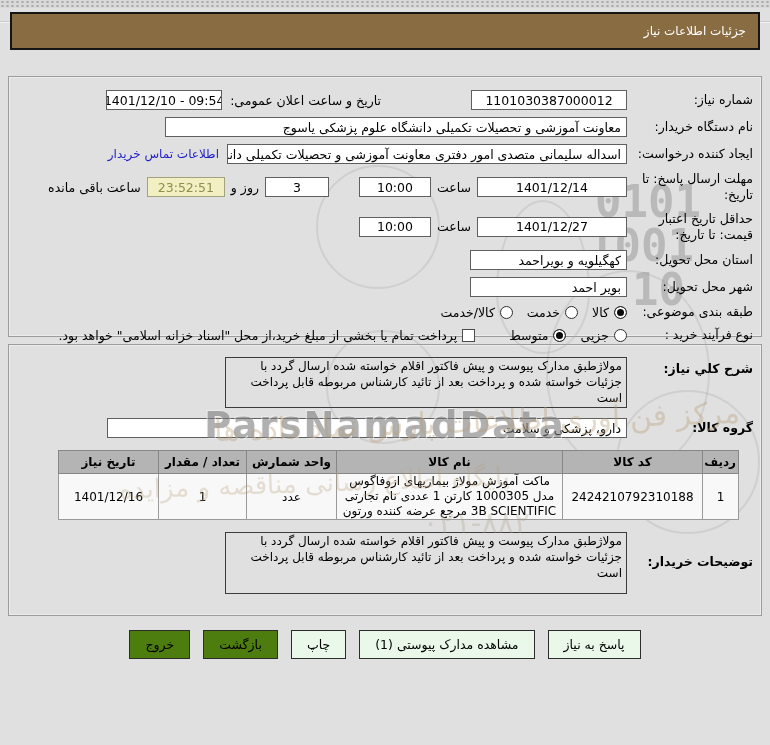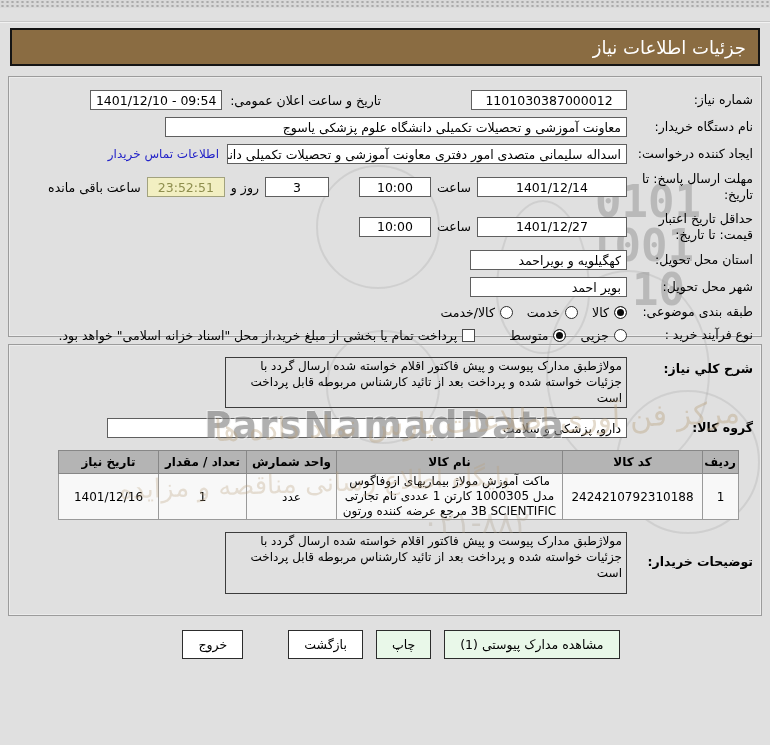--- a/index.html
+++ b/index.html
@@ -5,36 +5,36 @@
   html,body{margin:0;padding:0;}
   body{
     width:770px;height:745px;position:relative;overflow:hidden;
     background:#e0e0e0;color:#000;direction:rtl;
     font-family:"DejaVu Sans", sans-serif;font-size:12.5px;
   }
   
   .top-texture{position:absolute;top:0;left:0;right:0;height:8px;background:#d9d9d9;
     background-image:radial-gradient(circle,#ababab 1px,transparent 1.3px);background-size:5px 4px;}
   .top-line{position:absolute;top:21px;left:0;right:0;border-top:1px solid #c9c9c9;border-bottom:1px solid #f2f2f2;}
-  .titlebar{position:absolute;top:28px;left:10px;right:10px;height:34px;background:#8a6c42;
-    border:2px solid #151515;color:#fff;display:flex;align-items:center;padding:0 12px;font-size:18px;}
+  .titlebar{position:absolute;top:12px;left:10px;right:10px;height:34px;background:#8a6c42;
+    border:2px solid #151515;color:#fff;display:flex;align-items:center;padding:0 12px;font-size:12px;}
   
   .panel{position:absolute;left:8px;right:8px;border:1px solid #9c9c9c;box-shadow:inset 0 0 0 1px #ececec;box-sizing:border-box;}
   .panel1{top:76px;height:261px;padding:13px 8px 0 6px;}
   .panel2{top:344px;height:272px;padding:12px 8px 0 6px;}
   .panel .row, .panel .drow{position:relative;z-index:2;}
   .row{display:flex;align-items:center;margin-bottom:7px;}
   .lbl{width:126px;flex:none;line-height:1.3;}
   .slbl{flex:none;}
   .blbl{font-weight:bold;}
   .inp{background:#fff;border:1px solid #5f5f5f;height:20px;box-sizing:border-box;display:flex;align-items:center;
        overflow:hidden;white-space:nowrap;position:relative;z-index:2;}
   .inp.c{justify-content:center;direction:ltr;}
   .inp.r{padding:0 5px;justify-content:flex-start;}
-  .w156{width:156px}.w132{width:132px}.w150{width:150px}.w72{width:72px}.w64{width:64px}
+  .w156{width:156px}.w132{width:116px}.w150{width:150px}.w72{width:72px}.w64{width:64px}
   .w400{width:400px}.w462{width:462px}.w458{width:520px}.w157{width:157px}
   .mr6{margin-right:6px}.mr8{margin-right:8px}.mr14{margin-right:14px}
   .mr30{margin-right:30px}.mr34{margin-right:34px}.mr90{margin-right:90px}
   .cd{width:78px;height:20px;box-sizing:border-box;background:#f2efc2;border:1px solid #a2a27e;color:#8e8e4e;
       display:flex;align-items:center;justify-content:center;direction:ltr;position:relative;z-index:2;}
   .link{color:#2222c8;font-size:12px;cursor:pointer;position:relative;z-index:2;}
   .radio{width:13px;height:13px;border:1px solid #2e2e2e;border-radius:50%;background:#fff;flex:none;box-sizing:border-box;}
   .radio.sel{background:#0a0a0a;box-shadow:inset 0 0 0 2px #fff;}
   .chk{width:13px;height:13px;border:1px solid #4a4a4a;background:#fff;flex:none;box-sizing:border-box;}
   .optlbl{margin-right:5px;}
@@ -48,21 +48,21 @@
   table.goods th{background:#b4b4b4;border:1px solid #878787;font-weight:bold;font-size:12px;height:22px;padding:0 2px;}
   table.goods td{background:#f8f8f8;border:1px solid #9a9a9a;text-align:center;font-size:12px;height:38px;padding:0 2px;}
   td.namecell{text-align:right;font-size:11.5px;line-height:1.25;padding:2px 4px;}
   td.codecell{direction:ltr;margin-top:24px;}
   .c-rowno{width:36px}.c-code{width:140px}.c-name{width:226px}.c-unit{width:90px}.c-qty{width:88px}.c-date{width:100px}
   
   .btnrow{position:absolute;top:630px;left:0;right:0;display:flex;justify-content:center;align-items:center;gap:13px;}
   .btn{height:29px;box-sizing:border-box;border:1px solid #2c2c2c;display:flex;align-items:center;justify-content:center;
        padding:0 15px;font-size:12.5px;cursor:pointer;}
   .btn.green{background:#e9f8e9;}
-  .btn.pink{background:#ffffff;margin-left:32px;}
+  .btn.pink{background:#4d7c0f;}
   
   .wm-under{position:absolute;inset:0;z-index:1;pointer-events:none;}
   .wm-over{position:absolute;inset:0;z-index:5;pointer-events:none;}
   .wm-circle{position:absolute;border:2px solid #a8a8a8;border-radius:50%;opacity:.3;}
   .wm-digit{position:absolute;font-family:"DejaVu Sans Mono",monospace;font-weight:bold;font-size:44px;color:#9b9b9b;opacity:.55;direction:ltr;}
   .wm-brand{position:absolute;top:388px;left:0;right:0;text-align:center;font-weight:bold;font-size:37px;color:#7d7d7d;opacity:.6;
     letter-spacing:2px;text-shadow:1px 1px 0 #f4f4f4,-1px -1px 0 #f4f4f4;margin-top:16px;}
   .wm-fa1{position:absolute;top:404px;right:30px;font-size:30px;color:#b89f7a;opacity:.38;white-space:nowrap;transform:rotate(-2deg);}
   .wm-fa2{position:absolute;top:468px;right:260px;font-size:26px;color:#b89f7a;opacity:.3;white-space:nowrap;transform:rotate(-2deg);}
   .wm-fa3{position:absolute;top:505px;right:240px;font-size:30px;color:#a89a84;opacity:.28;white-space:nowrap;direction:ltr;}
@@ -210,17 +210,18 @@
 </div>
 
 <div class="wm-over">
   <div class="wm-brand">ParsNamadData</div>
   <div class="wm-fa1">مرکز فن آوری اطلاعات پارس نماد داده ها</div>
   <div class="wm-fa2">پایگاه اطلاع رسانی مناقصه و مزایده</div>
   <div class="wm-fa3">۰۲۱-۸۸۲</div>
 </div>
 
 <div class="btnrow">
+  <div class="btn green">پاسخ به نیاز</div>
   <div class="btn green">مشاهده مدارک پیوستی (1)</div>
   <div class="btn green">چاپ</div>
   <div class="btn pink">بازگشت</div>
   <div class="btn pink">خروج</div>
 </div>
 
 </body></html>

